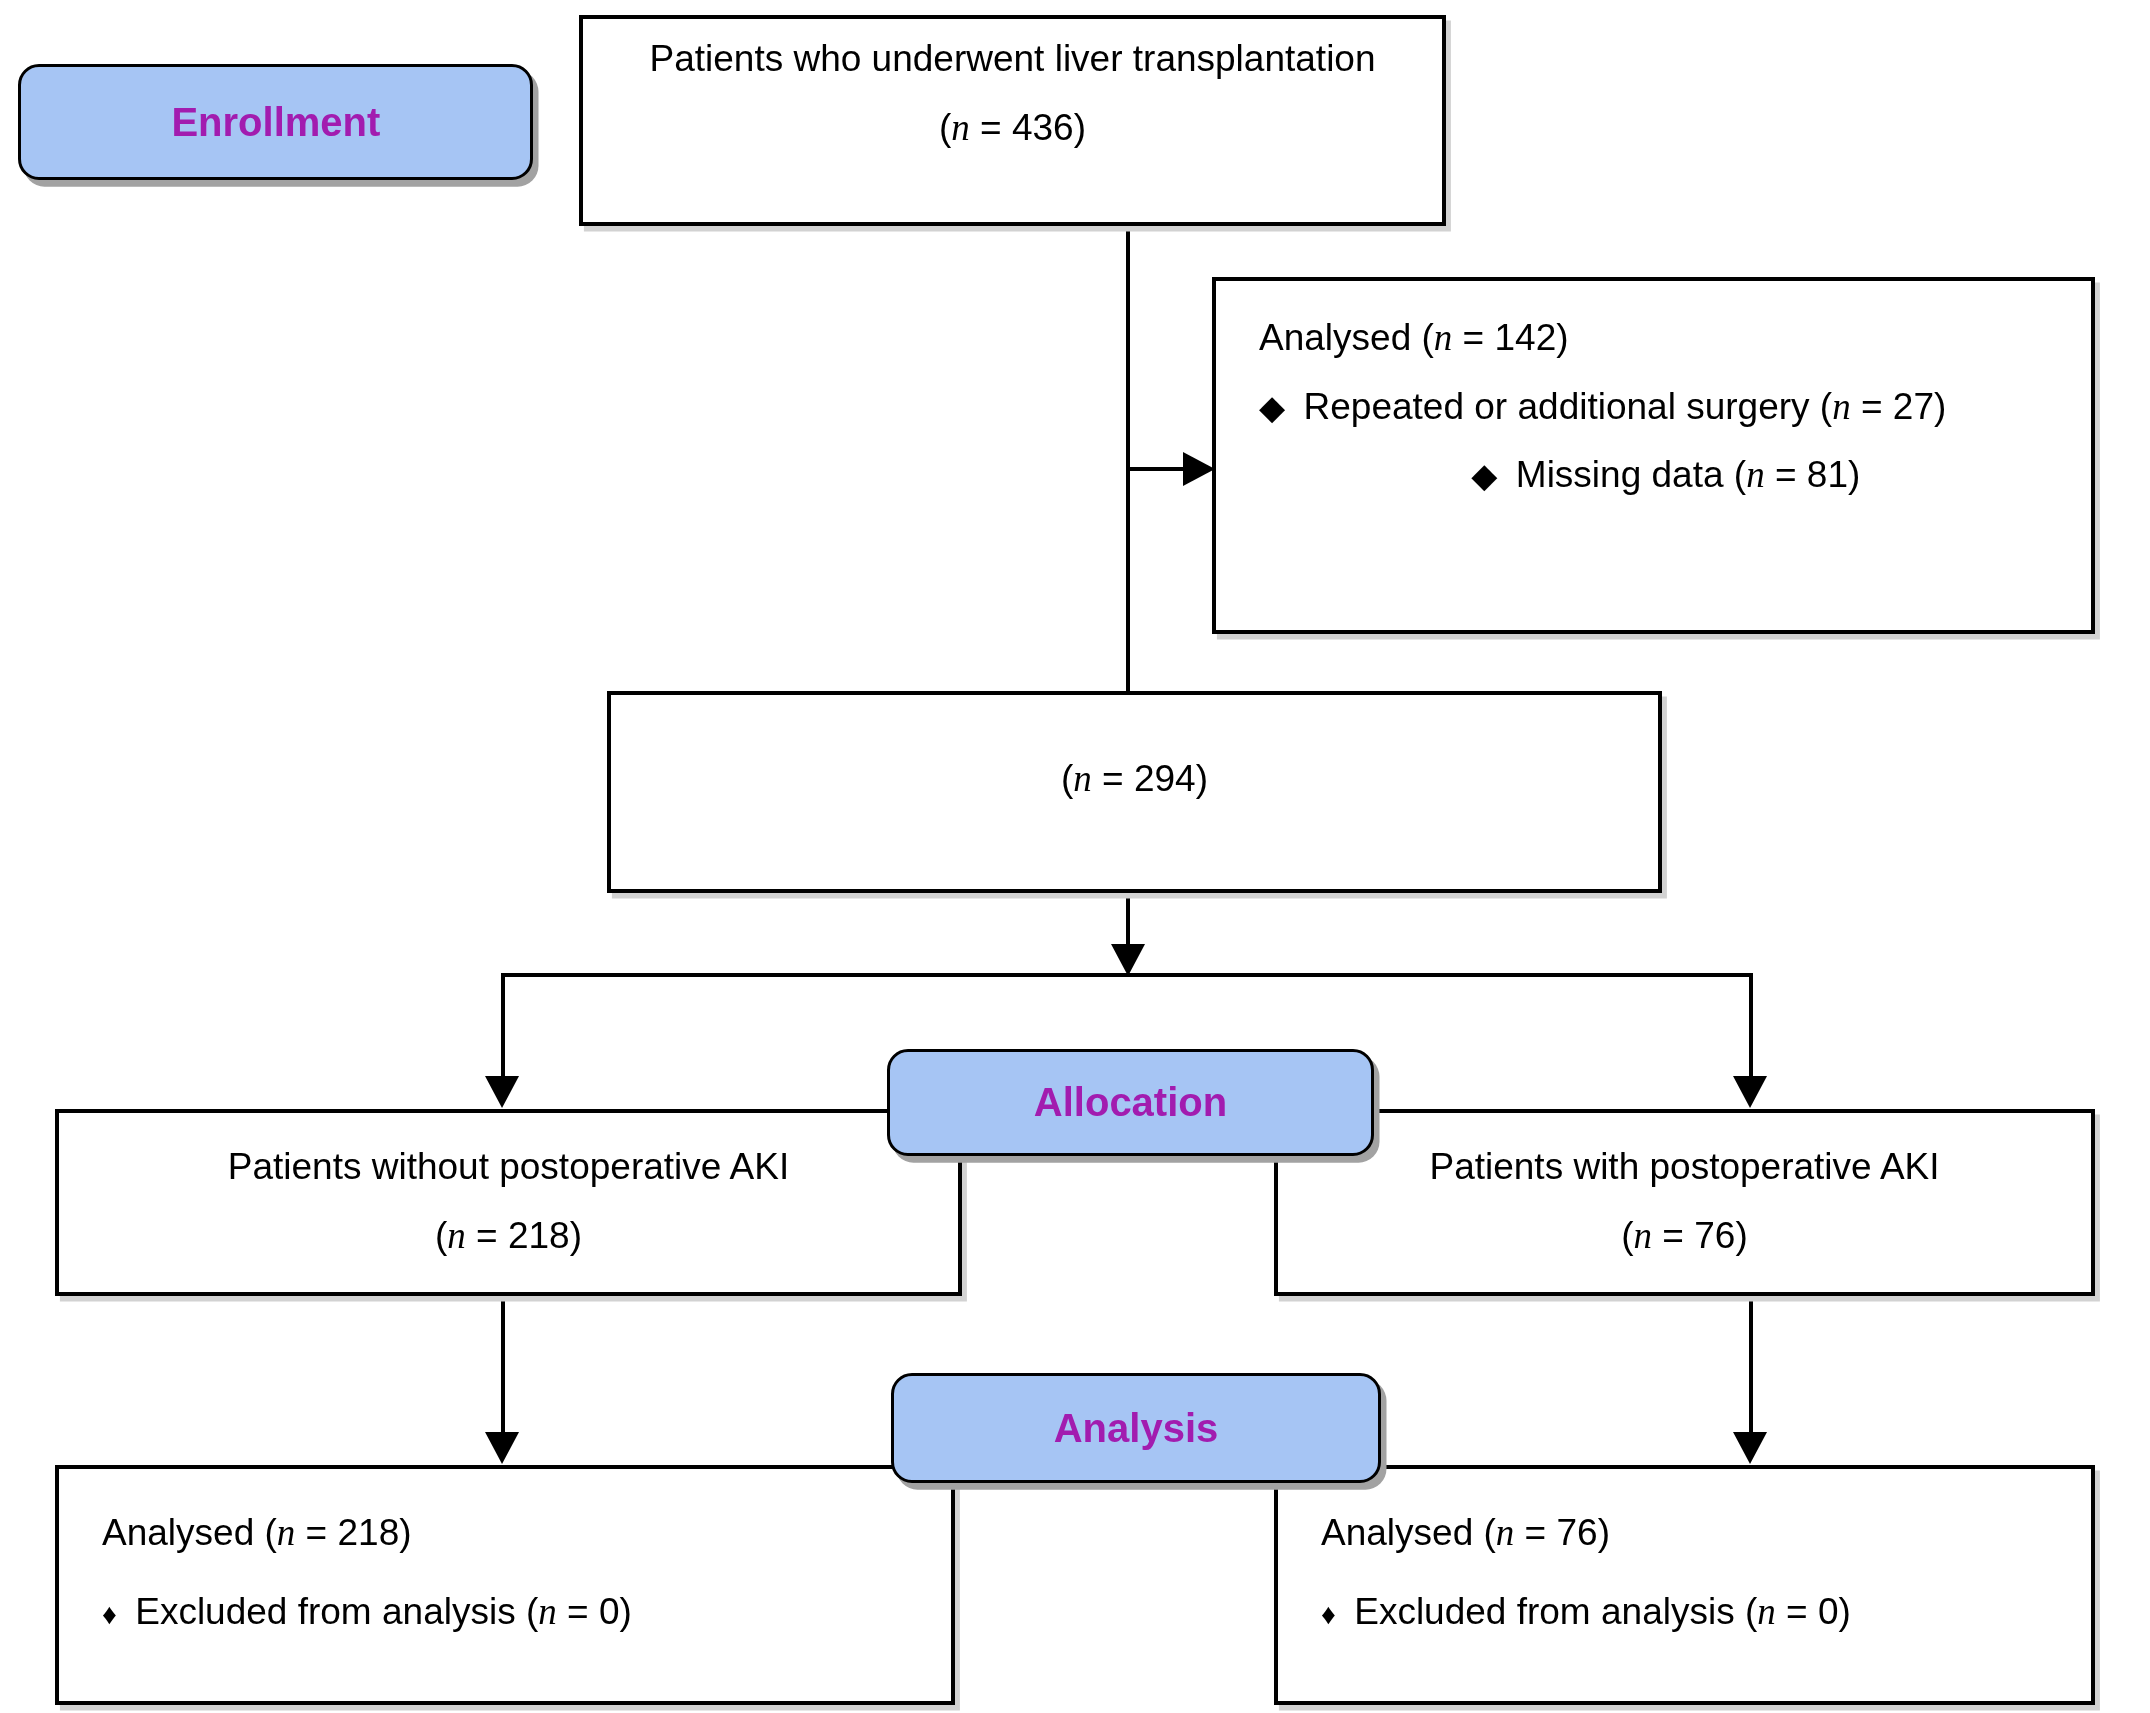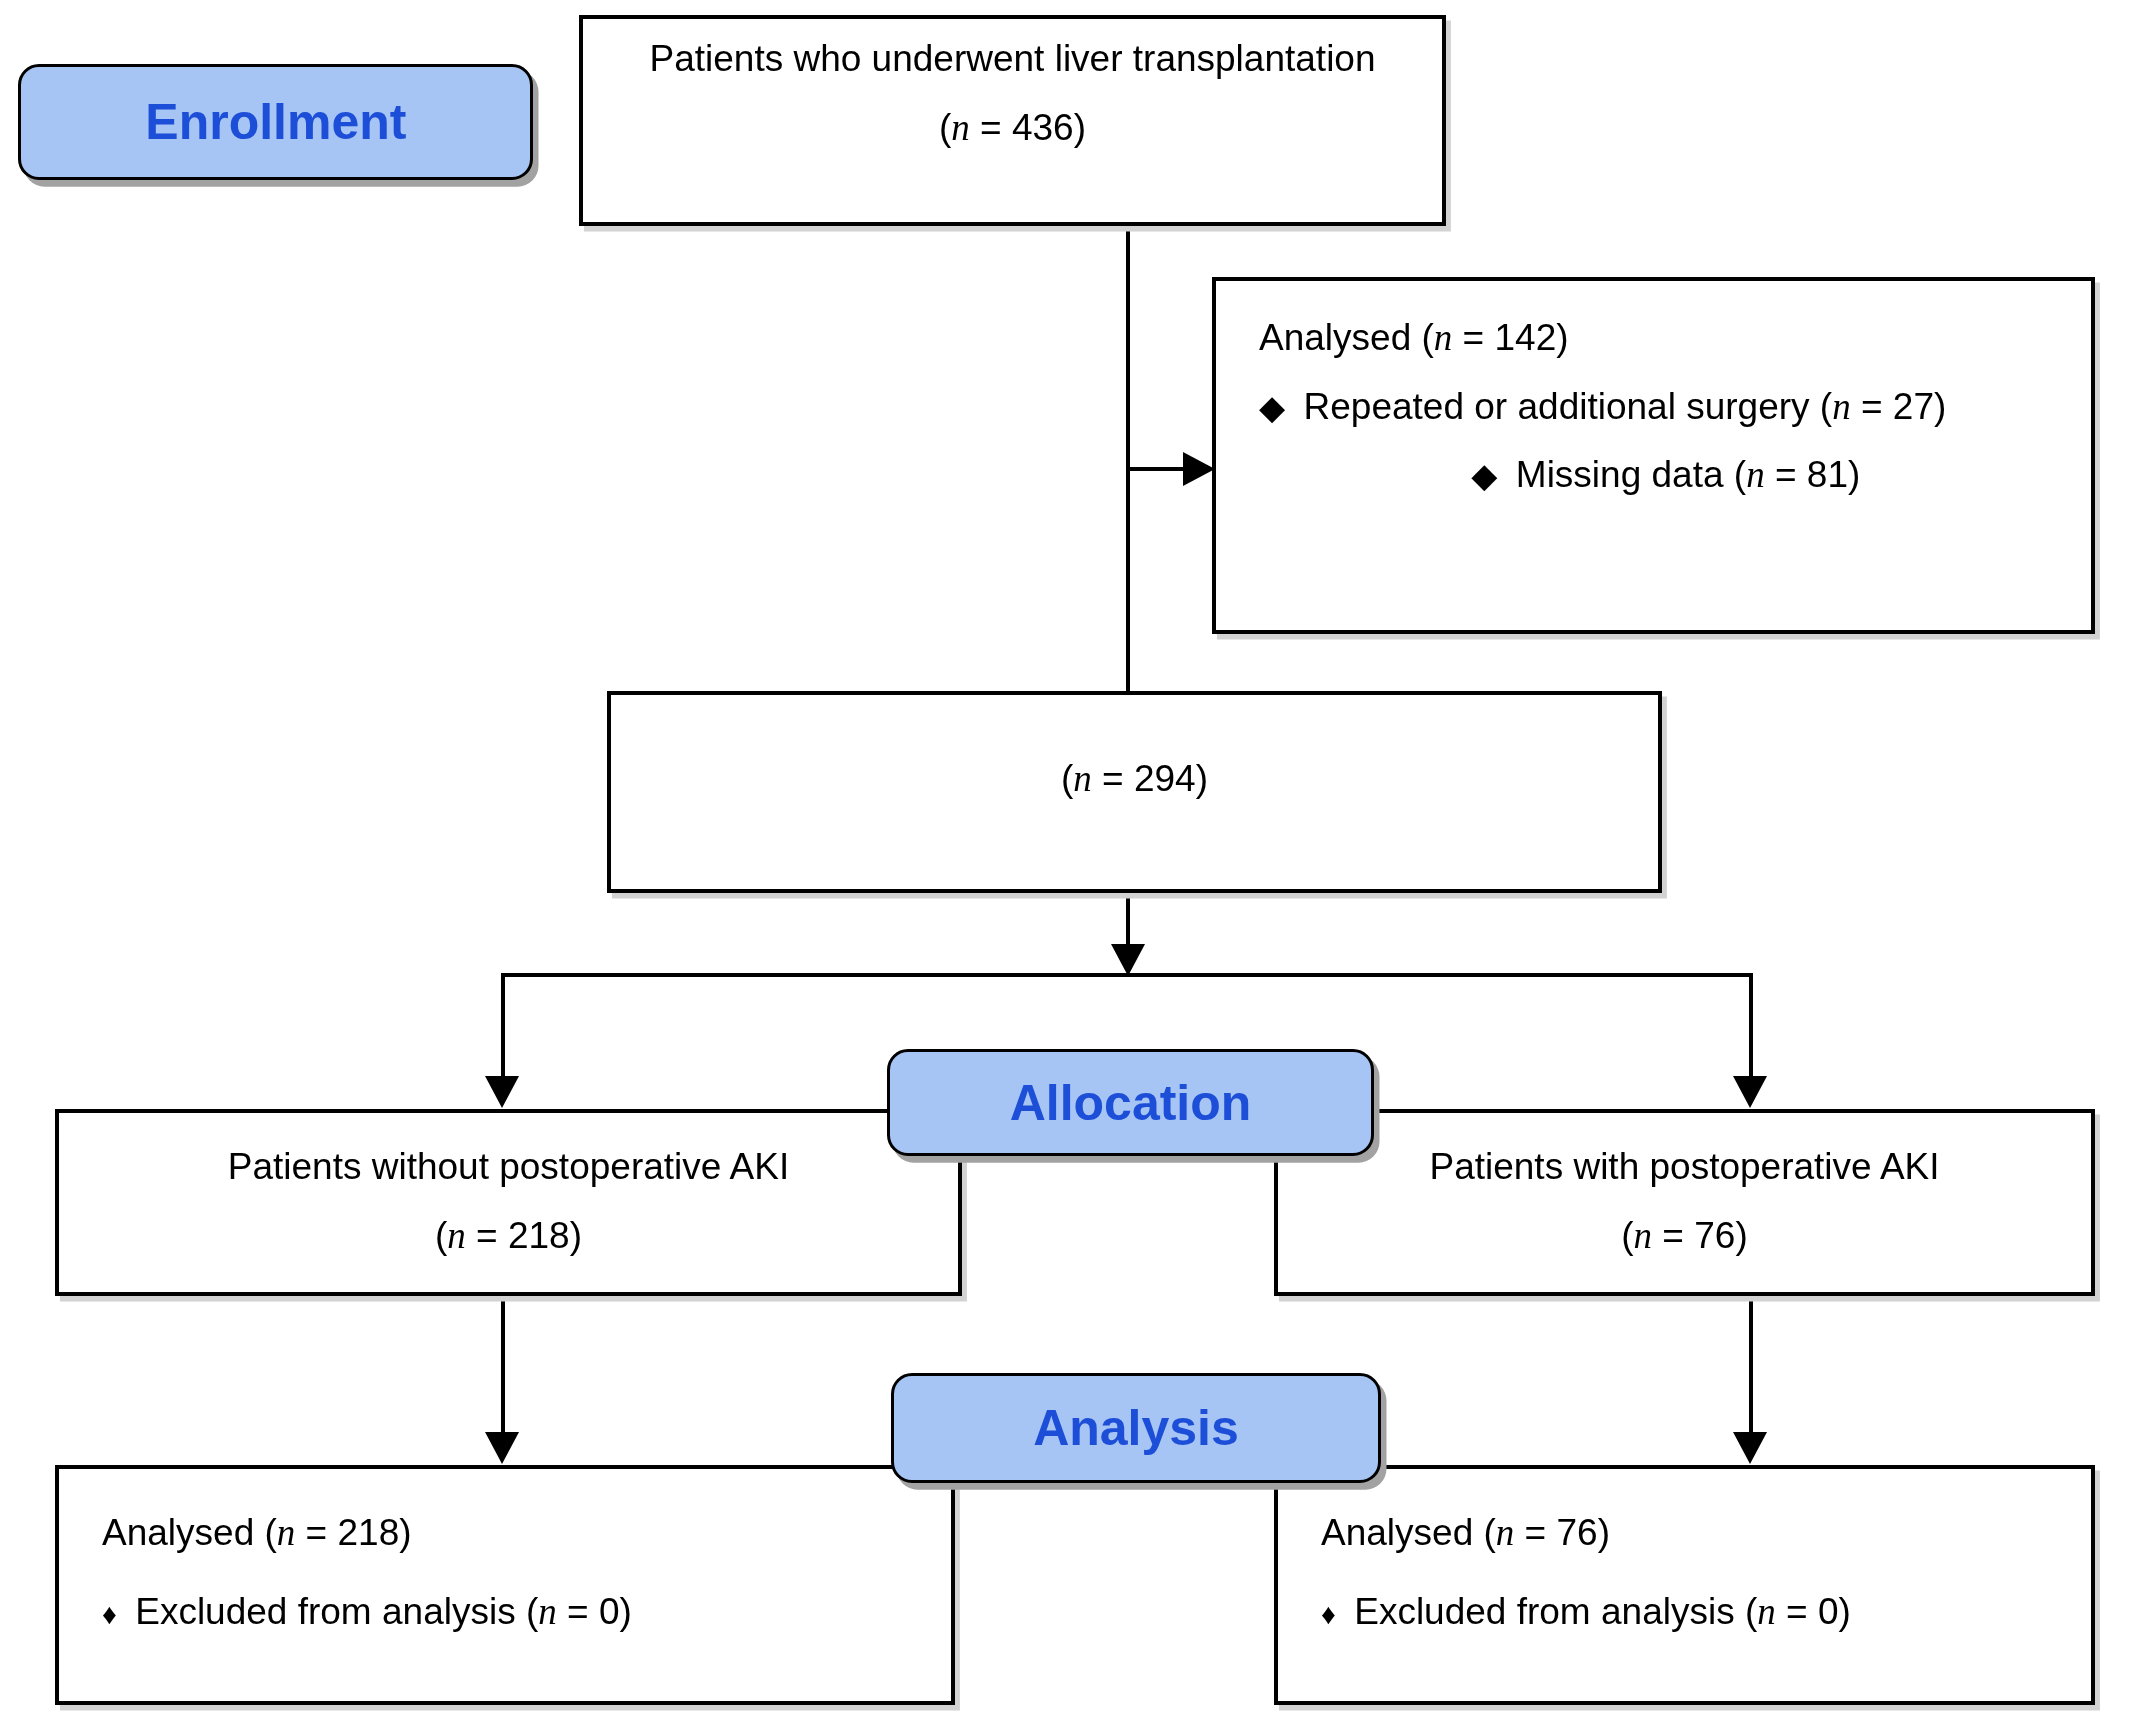--- a/index.html
+++ b/index.html
@@ -68,23 +68,23 @@
   
   .badge {
     position: absolute;
     background: #a6c5f4;
     border: 3.7px solid #000000;
     border-radius: 21px;
     box-sizing: border-box;
     display: flex;
     align-items: center;
     justify-content: center;
-    color: #1d4ed8;
+    color: #a21caf;
     font-weight: bold;
-    font-size: 50px;
+    font-size: 40px;
     z-index: 5;
     box-shadow: 5.5px 6.7px 0 #a2a2a2;
   }
 
   
   .line {
     position: absolute;
     background: #000000;
     z-index: 0;
   }

